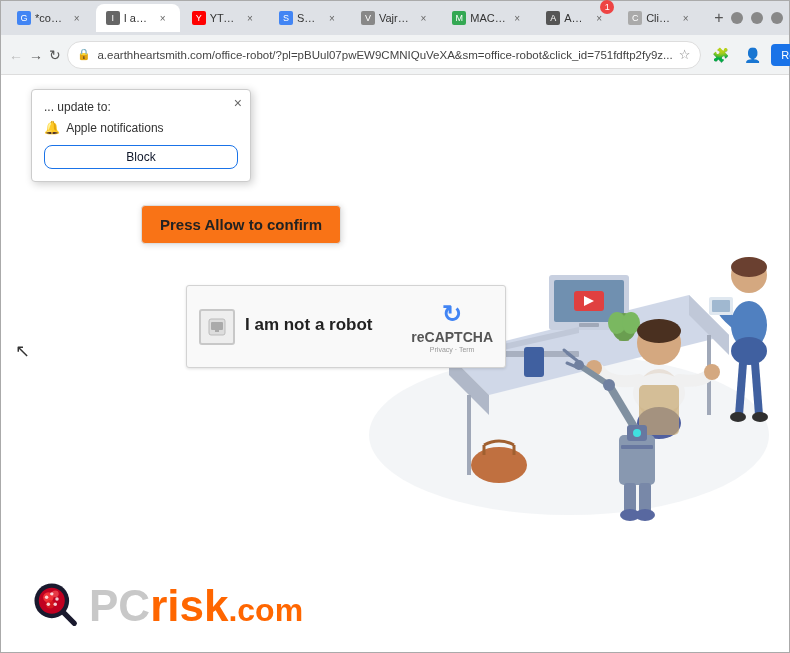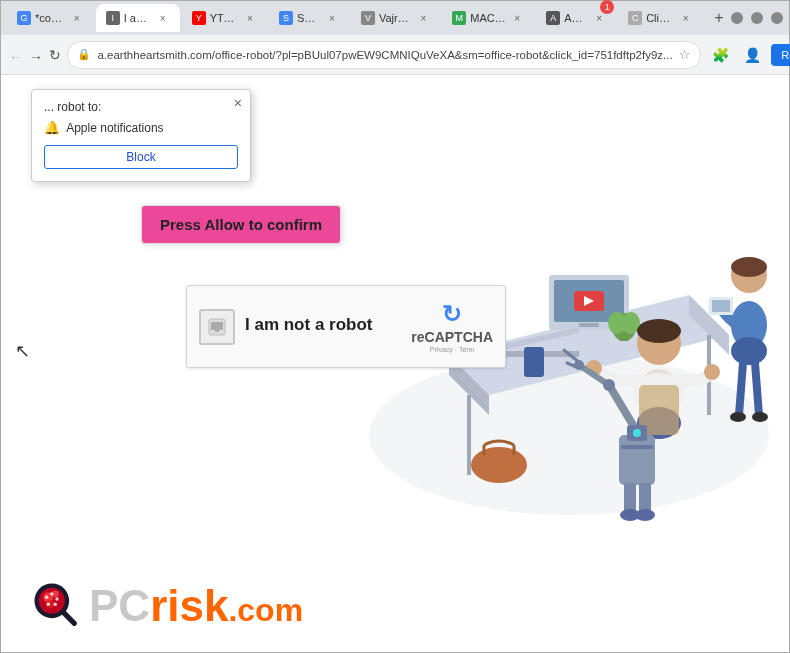--- a/index.html
+++ b/index.html
@@ -220,33 +220,33 @@
       border-radius: 3px;
       font-size: 12px;
       cursor: pointer;
       text-align: center;
     }
     .popup-block-btn {
       flex: 1;
       padding: 4px 8px;
       background: #fff;
       border: 1px solid #1a73e8;
-      color: #1d4ed8;
-      border-radius: 3px;
+      color: #0f172a;
+      border-radius: 8px;
       font-size: 12px;
       cursor: pointer;
       text-align: center;
     }
 
     
     .press-allow-tooltip {
       position: absolute;
       top: 130px;
       left: 140px;
-      background: #ec4899;
+      background: #f97316;
       border: 1px solid #ddd;
       border-radius: 4px;
       padding: 10px 18px;
       font-size: 15px;
       font-weight: 600;
       color: #222;
       box-shadow: 1px 1px 6px rgba(0,0,0,0.15);
       z-index: 90;
       white-space: nowrap;
     }
@@ -504,21 +504,21 @@
 
         <rect x="355" y="408" width="12" height="30" rx="3" fill="#7888a8"></rect>
         <rect x="370" y="408" width="12" height="30" rx="3" fill="#7888a8"></rect>
         <ellipse cx="361" cy="440" rx="10" ry="6" fill="#5868a0"></ellipse>
         <ellipse cx="376" cy="440" rx="10" ry="6" fill="#5868a0"></ellipse>
       </svg>
     </div>
 
     <div class="notification-popup">
       <span class="popup-close">×</span>
-      <div class="popup-wants-to">... robot to:</div>
+      <div class="popup-wants-to">... update to:</div>
       <div class="popup-notification-row">
         <span class="popup-bell">🔔</span>
         <span>Apple notifications</span>
       </div>
       <div class="popup-buttons">
         <div class="popup-block-btn">Block</div>
       </div>
     </div>
 
     <div class="press-allow-tooltip">

